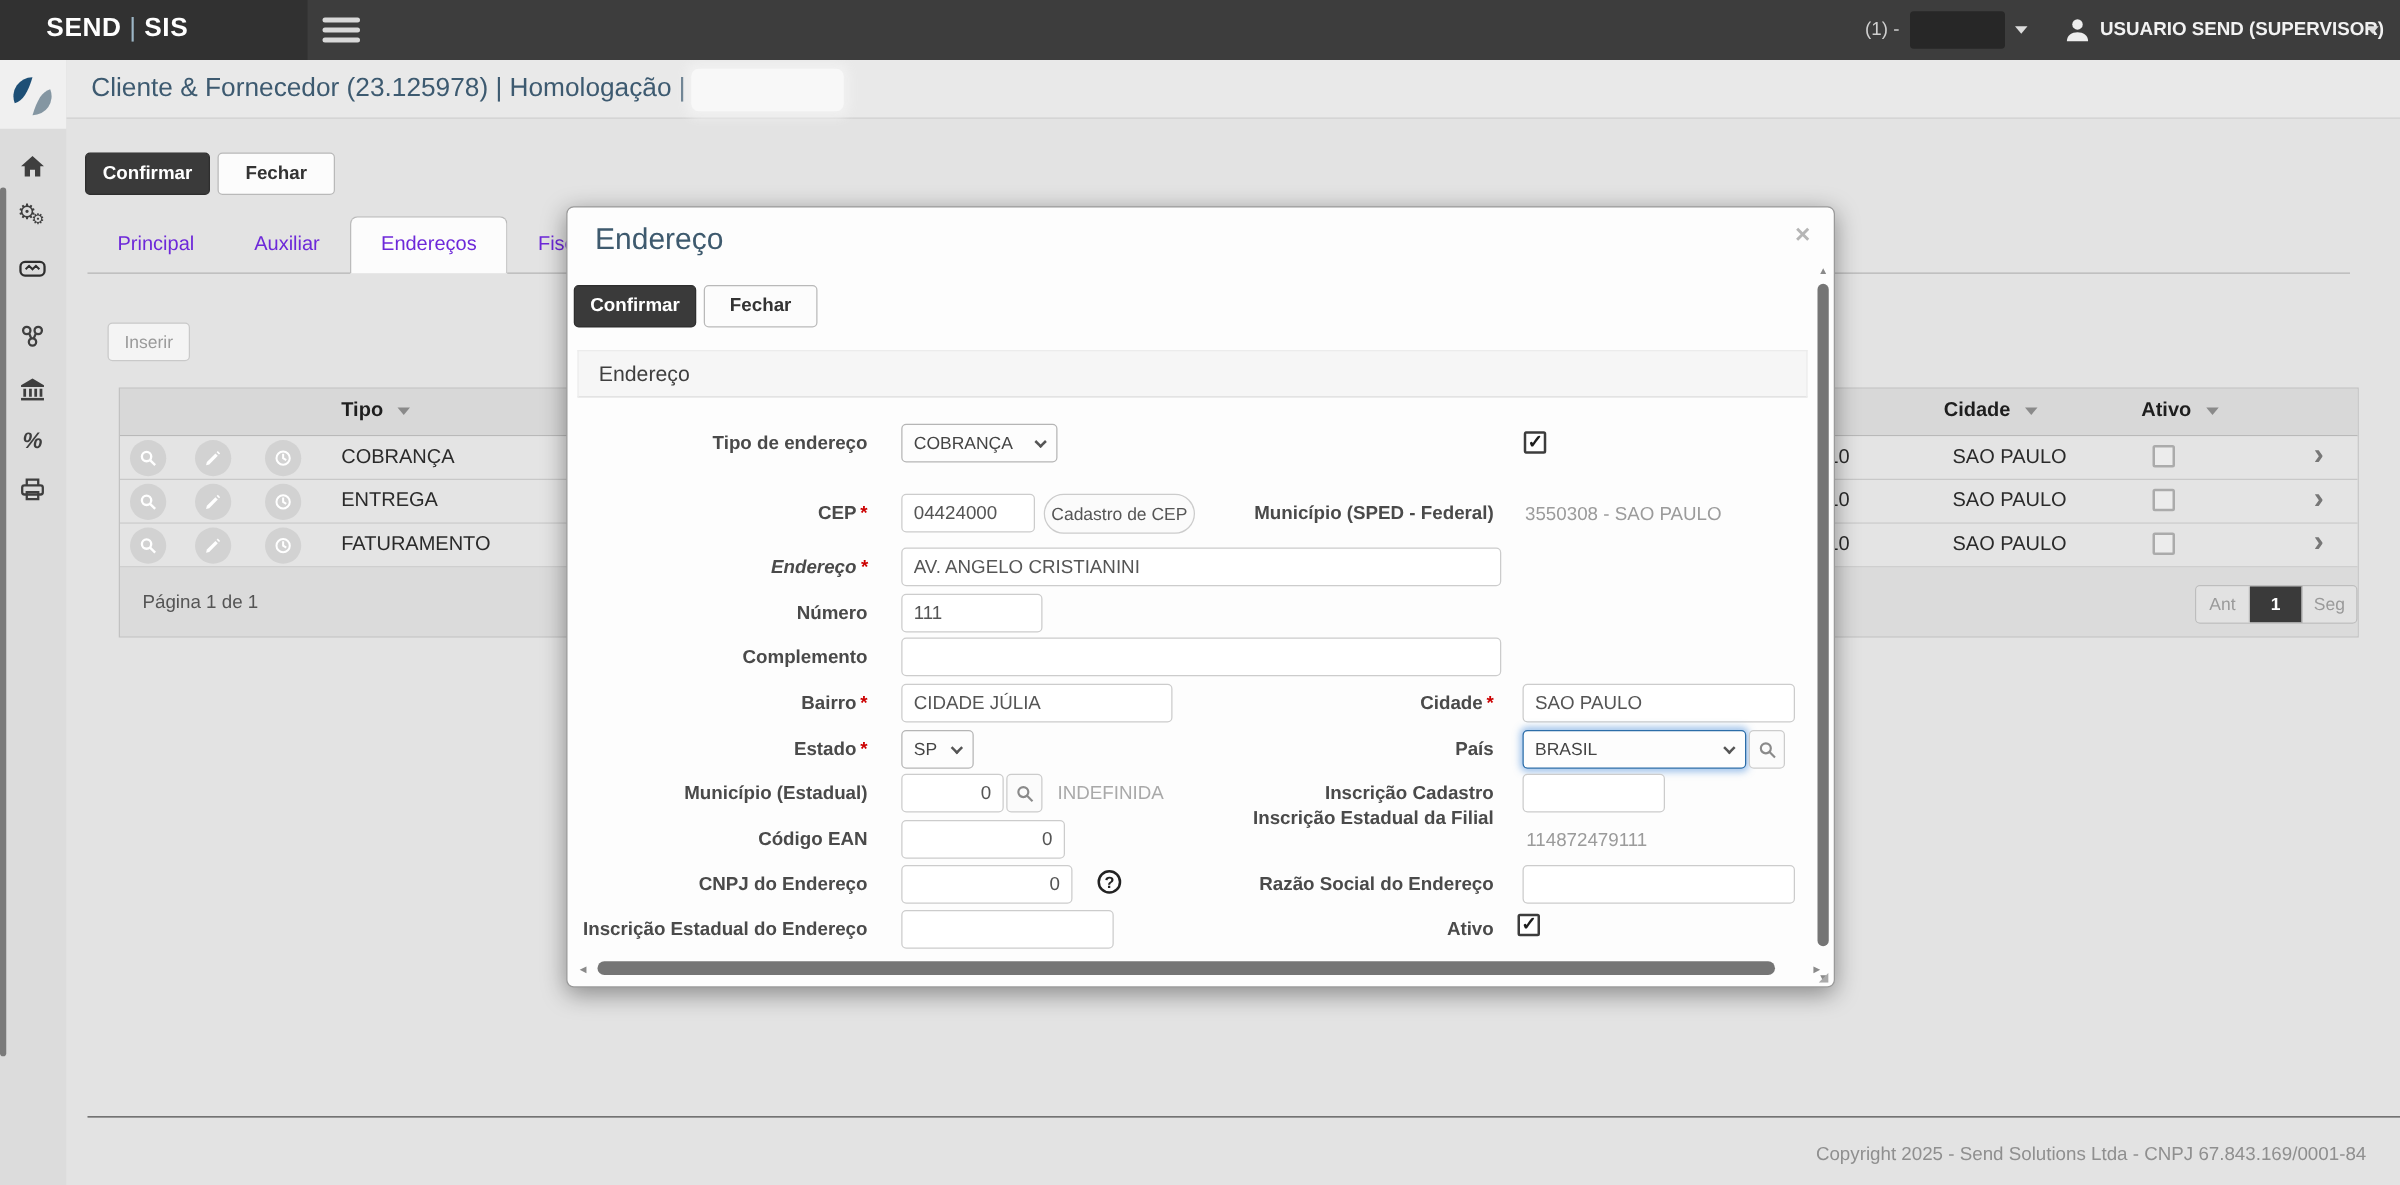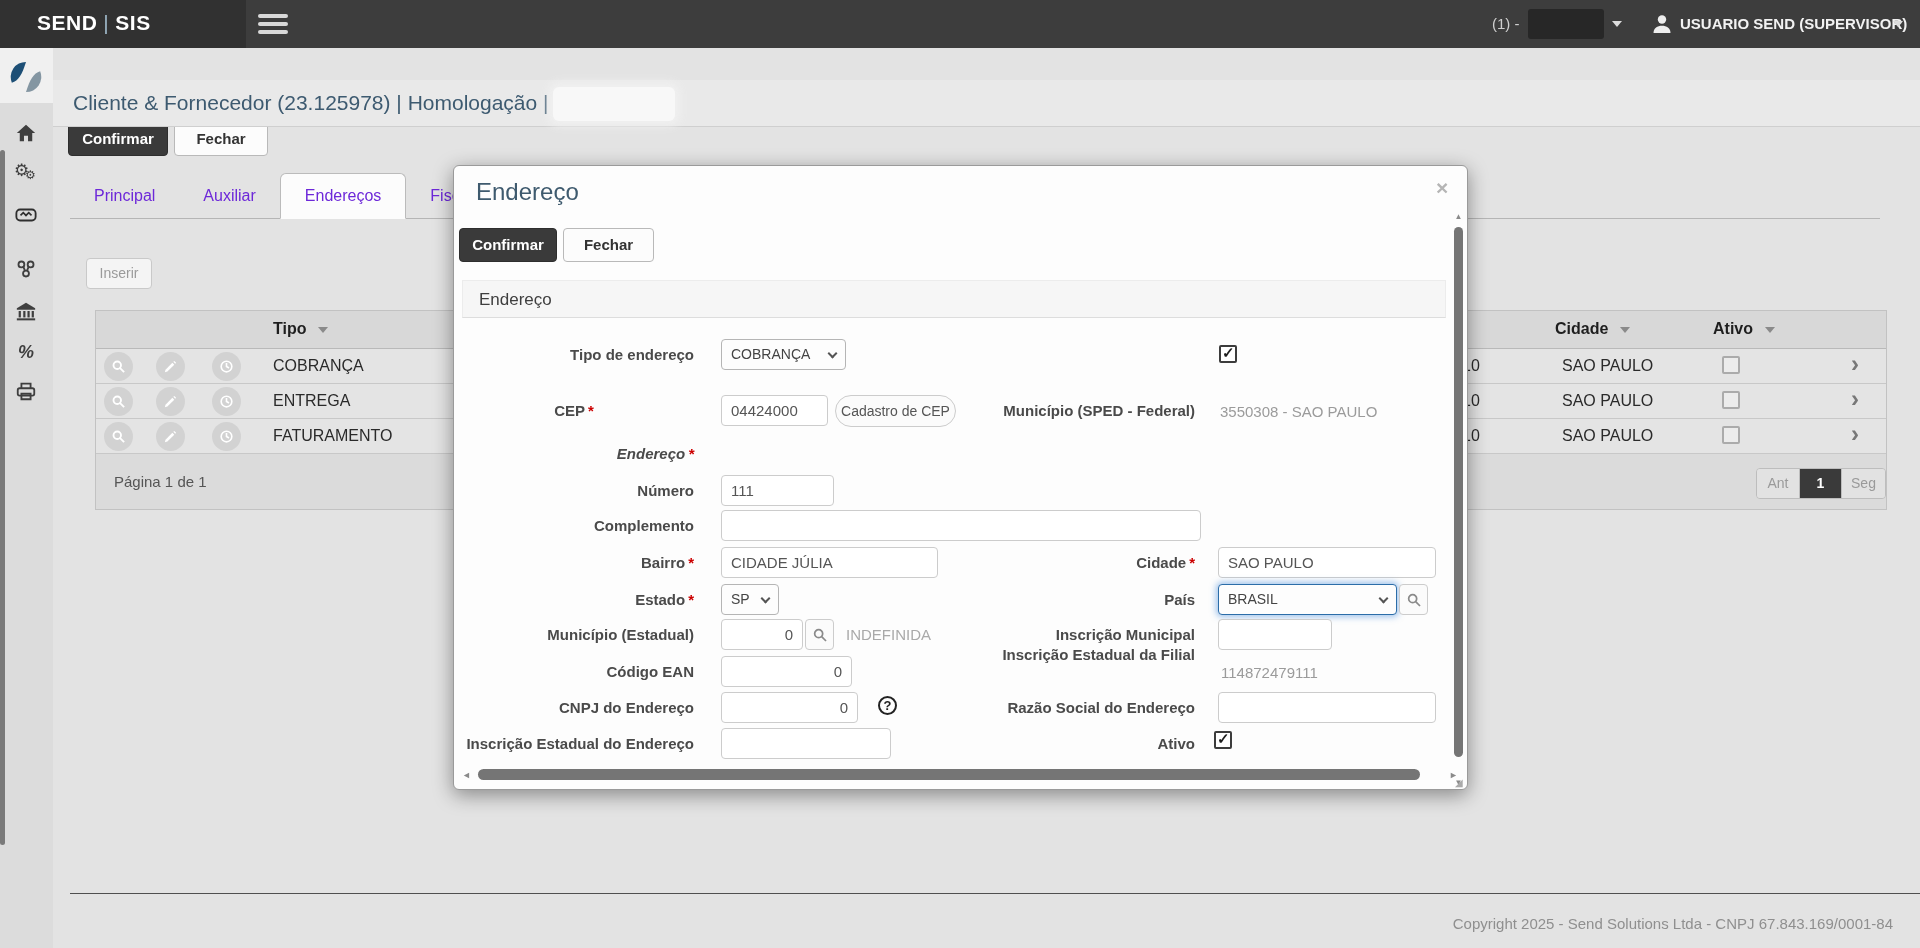--- a/index.html
+++ b/index.html
@@ -26,21 +26,21 @@
   .sidebar { position:absolute; left:0; top:48px; width:53px; height:900px; background:#dcdcdc; z-index:55; }
   .logo-block { position:absolute; left:0; top:0; width:53px; height:55px; background:#f0f0f0; }
   .logo-block svg { position:absolute; left:9px; top:12px; }
   .side-strip { position:absolute; left:0; top:102px; width:5px; height:695px; background:#7a7a7a; border-radius:3px; }
   .sicon { position:absolute; left:14px; width:24px; height:24px; color:#3f3f3f; cursor:pointer; text-align:center; }
   .sicon svg { width:22px; height:22px; }
   .gear-big { position:absolute; left:0; top:-2px; font-size:17px; font-family:"DejaVu Sans",sans-serif; }
   .gear-small { position:absolute; left:11px; top:6px; font-size:12px; font-family:"DejaVu Sans",sans-serif; }
   .percent-glyph { font-size:18px; font-weight:bold; font-style:italic; line-height:24px; }
   
-  .breadbar { position:absolute; left:53px; top:48px; width:1867px; height:47px; background:#e9e9e9; border-bottom:1px solid #cfcfcf; z-index:10;margin-top:32px; }
+  .breadbar { position:absolute; left:53px; top:48px; width:1867px; height:47px; background:#e9e9e9; border-bottom:1px solid #cfcfcf; z-index:10; }
   .breadcrumb { position:absolute; left:20px; top:11px; font-size:21px; color:#3d5a70; }
   .bread-redacted { position:absolute; left:500px; top:7px; width:122px; height:34px; background:#f8f8f8; border-radius:6px; box-shadow:0 0 8px 5px #f0f0f0; }
   
   .btn { position:absolute; height:34px; border-radius:4px; font-size:15px; font-weight:bold; text-align:center; line-height:32px; cursor:pointer; }
   .btn-dark { background:#3a3a3a; color:#fff; border:1px solid #2e2e2e; }
   .btn-light { background:#fcfcfc; color:#333; border:1px solid #b9b9b9; }
   
   .tabs { position:absolute; left:70px; top:170px; width:1810px; height:49px; border-bottom:1px solid #b5b5b5; display:flex; align-items:flex-end; z-index:1; }
   .tab { padding:13px 24px; font-size:16px; color:#6d28d9; cursor:pointer; }
   .tab.active { background:#fcfcfc; border:1px solid #bbb; border-bottom:1px solid #fcfcfc; border-radius:6px 6px 0 0; margin-bottom:-1px; }
@@ -292,27 +292,28 @@
   <div class="btn btn-light" style="left:109px; top:62px; width:91px;">Fechar</div>
 
   <div class="m-section">
       <span>Endereço</span>
     </div>
 
   <div class="flabel" style="top:180px;">Tipo de endereço</div>
   <div class="sel" style="left:267px; top:173px; width:125px;"><span>COBRANÇA</span><span class="chev-sm"></span></div>
   <span class="cb checked" style="position:absolute; left:765px; top:179px;"></span>
 
-  <div class="flabel" style="top:236px;text-align:center;"><span>CEP</span><span class="req">*</span></div>
+  <div class="flabel" style="top:236px;"><span>CEP</span><span class="req">*</span></div>
   <input class="inp" style="left: 267px; top: 229px; width: 107px;" value="04424000">
   <div class="cepbtn" style="left:381px; top:229px; width:121px;">Cadastro de CEP</div>
   <div class="flabel r" style="top:236px;">Município (SPED - Federal)</div>
   <div class="ro-val" style="left:766px; top:237px;">3550308 - SAO PAULO</div>
 
   <div class="flabel" style="top:279px;font-style:italic;"><span>Endereço</span><span class="req">*</span></div>
+  <input class="inp" style="left: 267px; top: 272px; width: 480px;" value="AV. ANGELO CRISTIANINI">
 
   <div class="flabel" style="top:316px;">Número</div>
   <input class="inp" style="left: 267px; top: 309px; width: 113px;" value="111">
 
   <div class="flabel" style="top:351px;">Complemento</div>
   <input class="inp" style="left: 267px; top: 344px; width: 480px;" value="">
 
   <div class="flabel" style="top:388px;"><span>Bairro</span><span class="req">*</span></div>
   <input class="inp" style="left: 267px; top: 381px; width: 217px;" value="CIDADE JÚLIA">
   <div class="flabel r" style="top:388px;"><span>Cidade</span><span class="req">*</span></div>
@@ -331,21 +332,21 @@
 
   <div class="flabel" style="top:460px;">Município (Estadual)</div>
   <input class="inp num" style="left: 267px; top: 453px; width: 82px;" value="0">
   <div class="mini-btn" style="left:351px; top:453px;">
       <svg viewBox="0 0 24 24" fill="none" stroke="#8a8a8a" stroke-width="2.6">
         <circle cx="10" cy="10" r="6"></circle>
         <path d="M14.5 14.5L21 21"></path>
       </svg>
     </div>
   <div class="hint" style="left:392px; top:460px;">INDEFINIDA</div>
-  <div class="flabel r" style="top:460px;">Inscrição Municipal</div>
+  <div class="flabel r" style="top:460px;">Inscrição Cadastro</div>
   <input class="inp" style="left: 764px; top: 453px; width: 114px;" value="">
 
   <div class="flabel" style="top:497px;">Código EAN</div>
   <input class="inp num" style="left: 267px; top: 490px; width: 131px;" value="0">
   <div class="flabel r" style="top:480px;">Inscrição Estadual da Filial</div>
   <div class="ro-val" style="left:767px; top:498px;">114872479111</div>
 
   <div class="flabel" style="top:533px;">CNPJ do Endereço</div>
   <input class="inp num" style="left: 267px; top: 526px; width: 137px;" value="0">
   <div class="help" style="left:424px; top:530px;">?</div>

